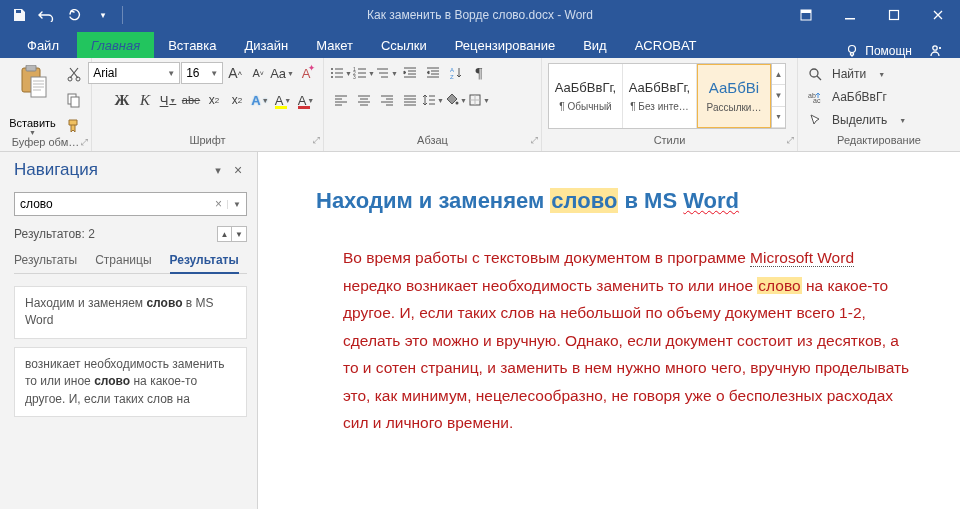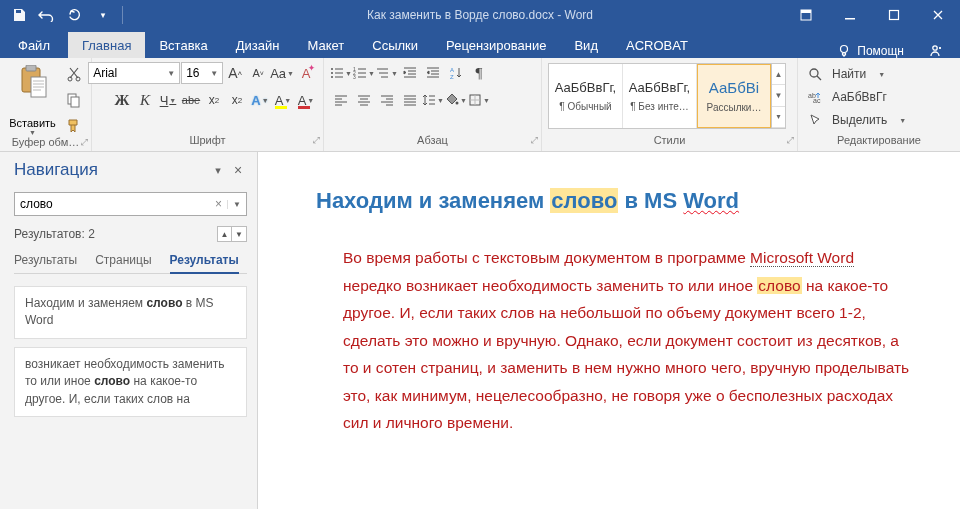--- a/index.html
+++ b/index.html
@@ -11,23 +11,23 @@
 .qat-btn { width: 26px; height: 24px; display: flex; align-items: center; justify-content: center; cursor: pointer; color: #fff; }
 .qat-sep { width: 1px; height: 18px; background: rgba(255,255,255,0.3); margin: 0 4px; }
 .titlebar-title { position: absolute; left: 50%; transform: translateX(-50%); font-size: 12px; color: #d0dced; }
 .titlebar-right { margin-left: auto; display: flex; }
 .win-btn { width: 44px; height: 30px; display: flex; align-items: center; justify-content: center; cursor: pointer; color: #fff; }
 .win-btn svg { width: 12px; height: 12px; }
 
 
 .tabs { height: 28px; background: #2b579a; display: flex; align-items: flex-end; color: #fff; font-size: 13px; padding-left: 0; }
 .tab { padding: 6px 14px 5px; cursor: pointer; }
-.tab.file { padding-left: 18px; padding-right: 18px; }
-.tab.active { background: #e5e5e5; color: #2b579a; }
-.tabs-right { margin-left: auto; display: flex; align-items: center; gap: 24px; padding-right: 18px; color: #fff; font-size: 12px; }
+.tab.file { padding-left: 27px; padding-right: 18px; }
+.tab.active { background: #22c55e; color: #2b579a; font-style: italic; }
+.tabs-right { margin-left: auto; display: flex; align-items: center; gap: 16px; padding-right: 18px; color: #fff; font-size: 12px; }
 .tell-me { display: flex; align-items: center; gap: 6px; }
 
 
 .ribbon { height: 94px; background: #f3f3f3; border-bottom: 1px solid #d4d4d4; display: flex; }
 .group { border-right: 1px solid #e1e1e1; display: flex; flex-direction: column; position: relative; }
 .group-body { flex: 1; display: flex; align-items: flex-start; padding: 4px 6px 0; gap: 4px; }
 .group-label { height: 17px; text-align: center; font-size: 11px; color: #616161; position: relative; }
 .group-label .launcher { position: absolute; right: 3px; top: 1px; color: #888; font-size: 9px; cursor: pointer; }
 
 

